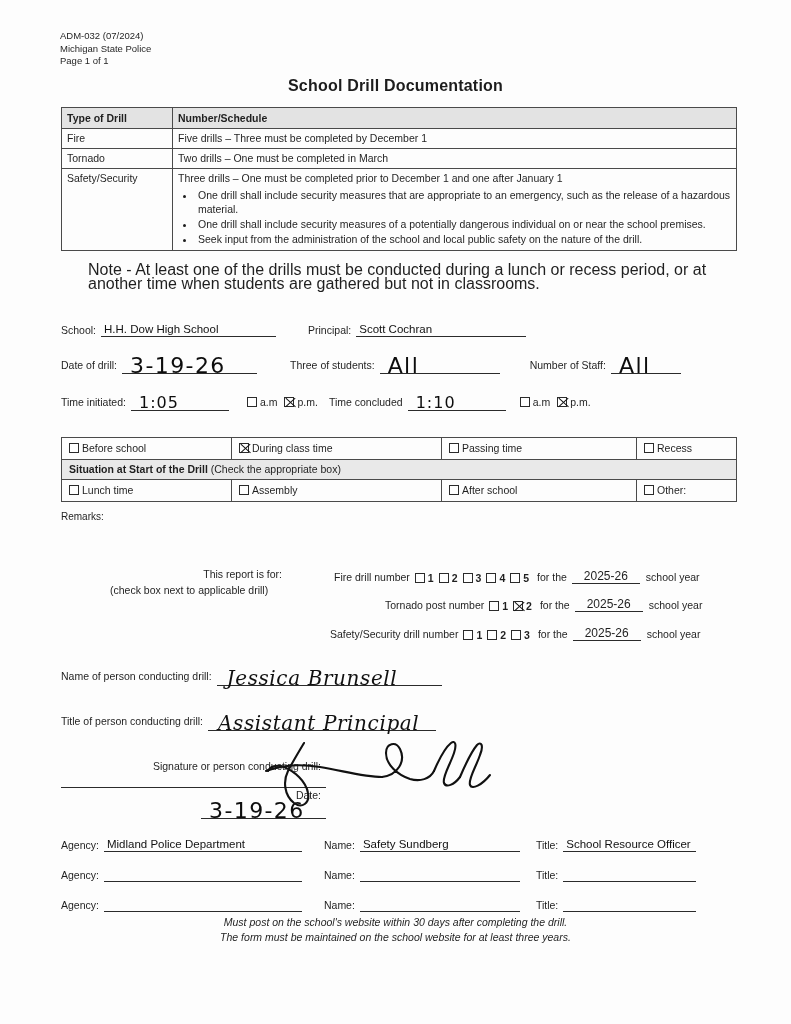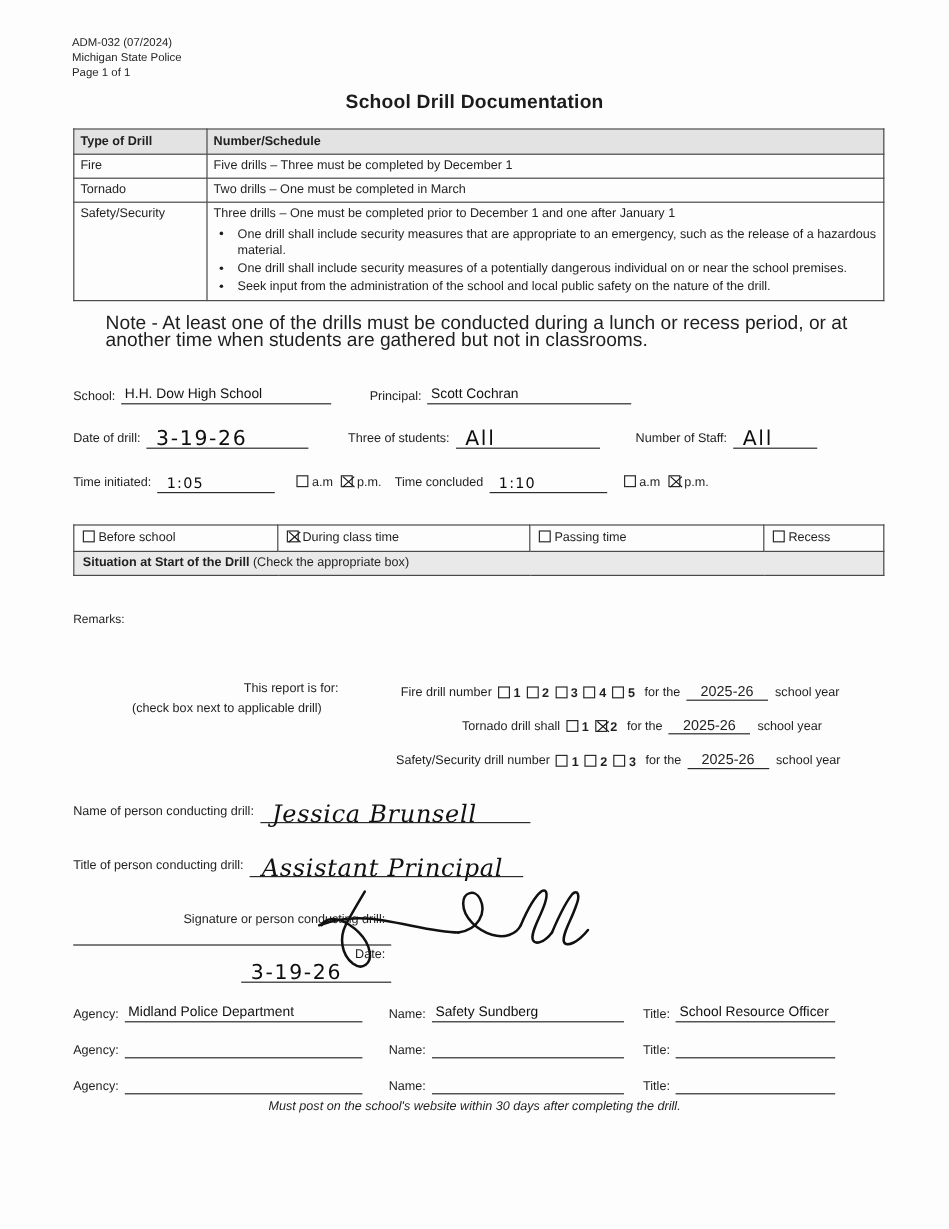--- a/index.html
+++ b/index.html
@@ -106,28 +106,28 @@
     line-height: 14px;
     height: 15px;
     box-sizing: border-box;
     text-align: left;
   }
   .typed { font-size: 11.5px; padding-left: 3px; color: #111; }
 
   
   .hand {
     font-family: "DejaVu Sans", sans-serif;
-    font-size: 17px;
+    font-size: 22px;
     letter-spacing: 1.4px;
     color: #0d0d0d;
     padding-left: 8px;
     position: relative;
     top: 2px;
   }
-  .hand-sm { font-size: 12px; letter-spacing: 1px; }
+  .hand-sm { font-size: 16px; letter-spacing: 1px; }
   .hand-script {
     font-family: "DejaVu Serif", serif;
     font-style: italic;
     font-size: 20px;
     letter-spacing: 0.6px;
     color: #111;
     padding-left: 10px;
     position: relative;
     top: 3px;
   }
@@ -329,20 +329,26 @@
     <tbody>
         <tr>
       <td style="width:155px;"><span class="cb"></span><span>Before school</span></td>
       <td style="width:195px;"><span class="cb checked"></span><span>During class time</span></td>
       <td style="width:180px;"><span class="cb"></span><span>Passing time</span></td>
       <td><span class="cb"></span><span>Recess</span></td>
     </tr>
     <tr>
       <td class="sit-head" colspan="4"><b>Situation at Start of the Drill</b><span> (Check the appropriate box)</span></td>
     </tr>
+    <tr>
+      <td><span class="cb"></span><span>Lunch time</span></td>
+      <td><span class="cb"></span><span>Assembly</span></td>
+      <td><span class="cb"></span><span>After school</span></td>
+      <td><span class="cb"></span><span>Other:</span></td>
+    </tr>
   </tbody>
     </table>
 
   <div class="remarks">Remarks:</div>
 
   <div class="reportfor">
     <div style="text-align:right; width:172px;">This report is for:</div>
     <div>(check box next to applicable drill)</div>
   </div>
 
@@ -352,21 +358,21 @@
     <span class="numbox"><span class="cb"></span><b>2</b></span>
     <span class="numbox"><span class="cb"></span><b>3</b></span>
     <span class="numbox"><span class="cb"></span><b>4</b></span>
     <span class="numbox"><span class="cb"></span><b>5</b></span>
     <span class="lbl" style="padding-left:3px;">for the</span>
     <span class="yearfill">2025-26</span>
     <span class="lbl" style="padding-left:6px;">school year</span>
   </div>
 
   <div class="drill-line" style="left:385px; top:597px;">
-    <span class="lbl">Tornado drill shall</span>
+    <span class="lbl">Tornado post number</span>
     <span class="numbox"><span class="cb"></span><b>1</b></span>
     <span class="numbox"><span class="cb checked"></span><b>2</b></span>
     <span class="lbl" style="padding-left:3px;">for the</span>
     <span class="yearfill">2025-26</span>
     <span class="lbl" style="padding-left:6px;">school year</span>
   </div>
 
   <div class="drill-line" style="left:330px; top:626px;">
     <span class="lbl">Safety/Security drill number</span>
     <span class="numbox"><span class="cb"></span><b>1</b></span>
@@ -427,15 +433,16 @@
     <span class="lbl">Agency:</span>
     <span class="fill typed" style="width:198px;"></span>
     <span class="lbl" style="padding-left:22px;">Name:</span>
     <span class="fill typed" style="width:160px;"></span>
     <span class="lbl" style="padding-left:16px;">Title:</span>
     <span class="fill typed" style="width:133px;"></span>
   </div>
 
   <div class="footer-note">
     <div>Must post on the school's website within 30 days after completing the drill.</div>
+    <div>The form must be maintained on the school website for at least three years.</div>
   </div>
 
 </div>
 
 </body></html>

